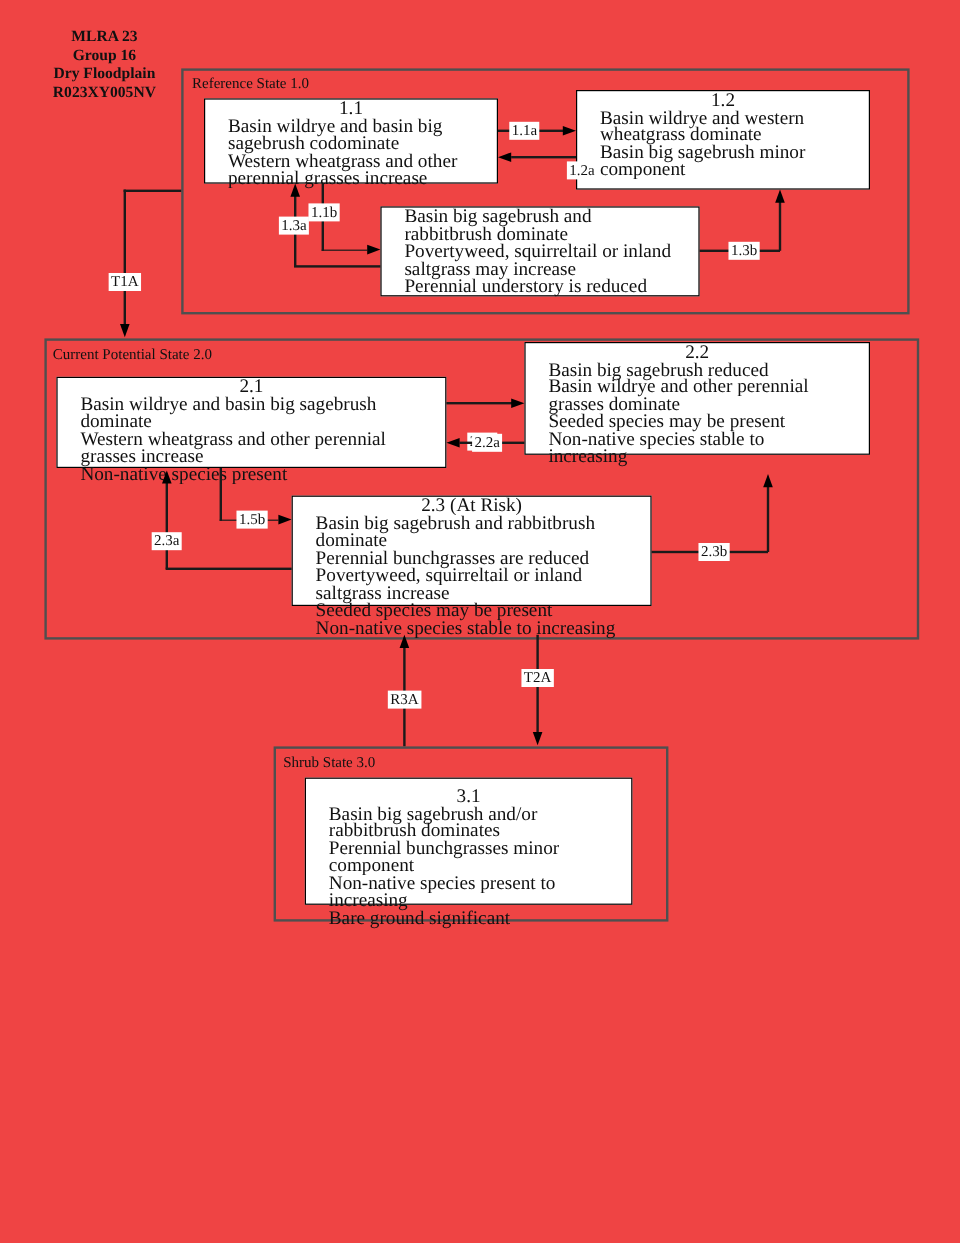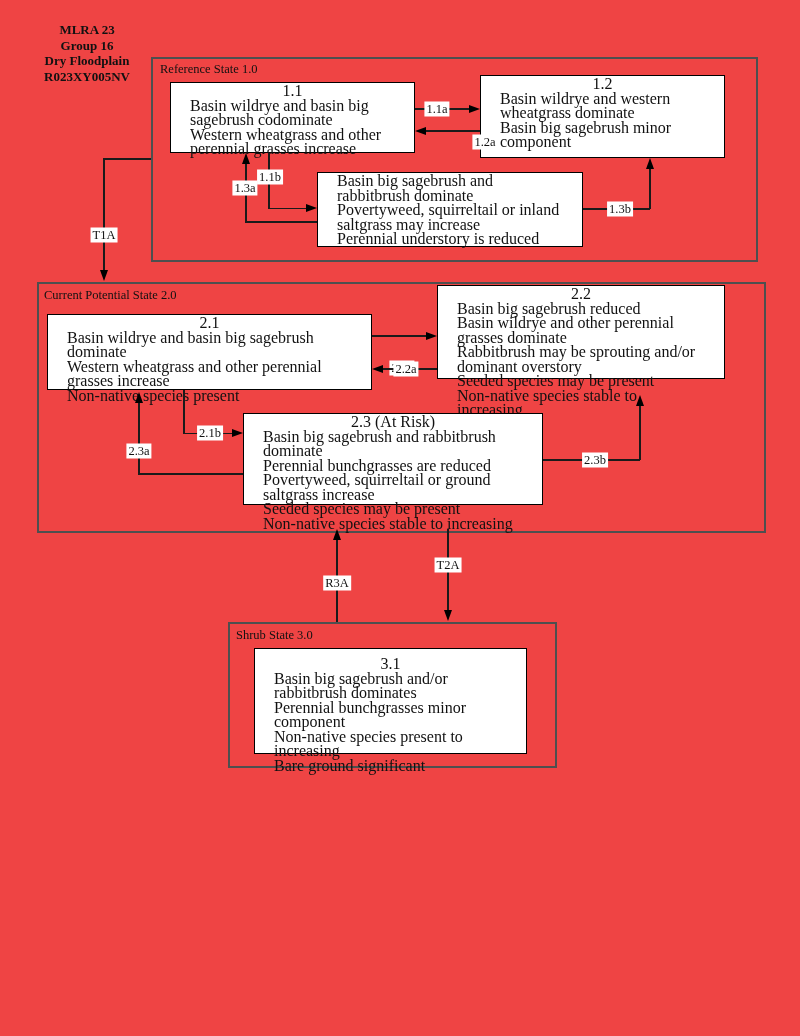--- a/index.html
+++ b/index.html
@@ -107,49 +107,48 @@
         <div>Western wheatgrass and other perennial grasses increase</div>
         <div>Non-native species present</div>
       </div>
   </div>
 
   <div class="comm" style="left:437px;top:285px;width:288px;height:94px;">
     <div class="ttl">2.2</div>
     <div>
         <div>Basin big sagebrush reduced</div>
         <div>Basin wildrye and other perennial grasses dominate</div>
-        <div>Rabbitbrush may be sprouting and/or dominant overstory</div>
         <div>Seeded species may be present</div>
         <div>Non-native species stable to increasing</div>
       </div>
   </div>
 
   <div class="comm" style="left:243px;top:413px;width:300px;height:92px;">
     <div class="ttl">2.3 (At Risk)</div>
     <div>
         <div>Basin big sagebrush and rabbitbrush dominate</div>
         <div>Perennial bunchgrasses are reduced</div>
-        <div>Povertyweed, squirreltail or ground saltgrass increase</div>
+        <div>Povertyweed, squirreltail or inland saltgrass increase</div>
         <div>Seeded species may be present</div>
         <div>Non-native species stable to increasing</div>
       </div>
   </div>
 
   <div class="hline" style="left:372px;top:335px;width:55px;"></div>
   <div class="arr right" style="left:426px;top:331.5px;"></div>
   <div class="lab" style="left:402px;top:336px;margin-top:32px;">2.1a</div>
 
   <div class="hline" style="left:383px;top:368px;width:54px;"></div>
   <div class="arr left" style="left:372px;top:364.5px;"></div>
   <div class="lab" style="left:406px;top:369px;">2.2a</div>
 
   <div class="vline" style="left:183px;top:390px;height:44px;"></div>
   <div class="hline" style="left:183px;top:432.5px;width:49px;"></div>
   <div class="arr right" style="left:232px;top:429px;"></div>
-  <div class="lab" style="left:210px;top:433px;">2.1b</div>
+  <div class="lab" style="left:210px;top:433px;">1.5b</div>
 
   <div class="hline" style="left:138px;top:473px;width:105px;"></div>
   <div class="vline" style="left:138px;top:402px;height:72px;"></div>
   <div class="arr up" style="left:134.5px;top:392px;"></div>
   <div class="lab" style="left:139px;top:451px;">2.3a</div>
 
   <div class="hline" style="left:543px;top:459px;width:97px;"></div>
   <div class="vline" style="left:639px;top:405px;height:55px;"></div>
   <div class="arr up" style="left:635.5px;top:395px;"></div>
   <div class="lab" style="left:595px;top:460px;">2.3b</div>

